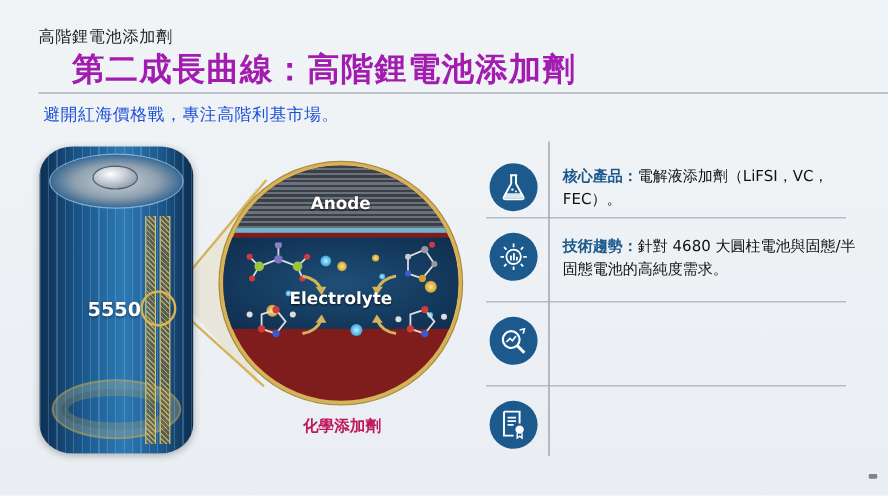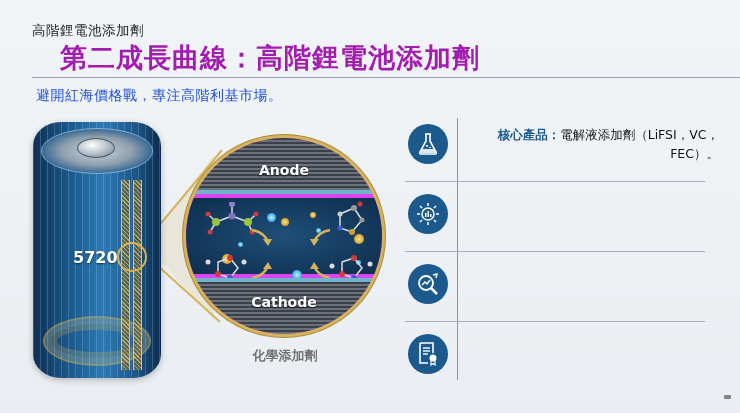--- a/index.html
+++ b/index.html
@@ -70,21 +70,21 @@
     text-shadow: 0 1px 2px rgba(0,0,0,0.6);
   }
 
   
   .connector { position: absolute; left: 0; top: 0; width: 740px; height: 413px; pointer-events: none; }
 
   
   .zoom-circle {
     position: absolute; left: 183px; top: 135px; width: 202px; height: 202px; border-radius: 50%;
     border: 3px solid #d5b35a; overflow: hidden;
-    background: #d946ef;
+    background: #7f1d1d;
     box-shadow: 0 0 0 1px #a88a3a;
   }
   .zoom-circle .anode, .zoom-circle .cathode {
     position: absolute; left: 0; right: 0; height: 56px;
     background: repeating-linear-gradient(180deg, #3b4048 0 2px, #6a727c 2px 4px);
     display: flex; align-items: center; justify-content: center;
   }
   .zoom-circle .anode { top: 0; padding-top: 12px; border-bottom: 4px solid #6fb3cc; }
   .zoom-circle .cathode { bottom: 0; padding-bottom: 12px; border-top: 4px solid #6fb3cc; }
   .zoom-circle .electrolyte {
@@ -98,21 +98,21 @@
   .zoom-circle .electrolyte-label {
     position: absolute; left: 0; right: 0; top: 100px; text-align: center;
   }
   .dot { position: absolute; border-radius: 50%; }
   .dot.gold { background: radial-gradient(circle, #ffe38a 0%, #d0a030 70%, transparent 100%); }
   .dot.blue { background: radial-gradient(circle, #bff0ff 0%, #38a6e0 70%, transparent 100%); }
   .molecule { position: absolute; }
 
   .chem-caption {
     position: absolute; left: 222px; top: 347px; width: 126px; text-align: center;
-    font-size: 13px; font-weight: bold; color: #737373; line-height: 17px;
+    font-size: 13px; font-weight: bold; color: #be185d; line-height: 17px;
   }
 
   
   .panel { position: absolute; left: 405px; top: 112px; width: 310px; }
   .vrule { position: absolute; left: 457px; top: 118px; width: 1px; height: 262px; background: #8d96a0; }
   .row { position: absolute; left: 0; width: 310px; height: 70px; }
   .row .icon {
     position: absolute; left: 3px; top: 12px; width: 40px; height: 40px; border-radius: 50%;
     background: #1c5a8e; display: flex; align-items: center; justify-content: center;
   }
@@ -142,21 +142,21 @@
 </svg>
 
 <div class="battery">
   <div class="stripes"></div>
   <div class="top"></div>
   <div class="terminal"></div>
   <div class="bottom-rings"></div>
   <div class="layer l1"></div>
   <div class="layer l2"></div>
   <div class="lens"></div>
-  <div class="label">5720</div>
+  <div class="label">5550</div>
 </div>
 
 <div class="zoom-circle">
   <div class="anode">
     <span class="layer-label">Anode</span>
   </div>
   <div class="electrolyte">
     <div class="dot gold" style="left:36px;top:56px;width:10px;height:10px;"></div>
     <div class="dot gold" style="left:95px;top:20px;width:8px;height:8px;"></div>
     <div class="dot gold" style="left:168px;top:36px;width:10px;height:10px;"></div>
@@ -212,33 +212,33 @@
       <path d="M6 8 Q18 10 22 20" stroke="#d5b35a" stroke-width="2.5" fill="none"></path>
       <polygon points="22,24 17,17 26,17" fill="#d5b35a"></polygon>
       <path d="M84 8 Q72 10 68 20" stroke="#d5b35a" stroke-width="2.5" fill="none"></path>
       <polygon points="68,24 64,17 73,17" fill="#d5b35a"></polygon>
       <path d="M6 56 Q18 54 22 44" stroke="#d5b35a" stroke-width="2.5" fill="none"></path>
       <polygon points="22,40 17,47 26,47" fill="#d5b35a"></polygon>
       <path d="M84 56 Q72 54 68 44" stroke="#d5b35a" stroke-width="2.5" fill="none"></path>
       <polygon points="68,40 64,47 73,47" fill="#d5b35a"></polygon>
     </svg>
   </div>
-  <div class="cathode">
-    <span class="layer-label">Cathode</span>
+  <div class="electrolyte-label">
+    <span class="layer-label">Electrolyte</span>
   </div>
 </div>
 
 <div class="chem-caption">
   <div>化學添加劑</div>
 </div>
 
 <div class="vrule"></div>
 
 <div class="panel">
-  <div class="row" style="top:0;text-align:right;">
+  <div class="row" style="top:12px;">
     <div class="icon">
       <svg width="22" height="24" viewBox="0 0 22 24">
         <path d="M8 2 H14 M9 2 V9 L3 20 Q2 22 4 22 H18 Q20 22 19 20 L13 9 V2" stroke="#fff" stroke-width="1.6" fill="none"></path>
         <path d="M5 17 H17 L18.5 20 Q19 21 17.5 21 H4.5 Q3 21 3.5 20 Z" fill="rgba(255,255,255,0.85)"></path>
         <circle cx="10" cy="14" r="1" fill="#fff"></circle>
           <circle cx="13" cy="15.5" r="0.8" fill="#fff"></circle>
       </svg>
     </div>
     <div class="text">
       <span class="key">核心產品</span><span class="key">：</span><span>電解液添加劑（LiFSI，VC，FEC）。</span>
@@ -251,20 +251,23 @@
       <svg width="26" height="26" viewBox="0 0 26 26">
         <g stroke="#fff" stroke-width="1.5" fill="none">
           <circle cx="13" cy="13" r="6"></circle>
           <path d="M13 2 V5 M13 21 V24 M2 13 H5 M21 13 H24 M5 5 L7 7 M19 19 L21 21 M5 21 L7 19 M19 7 L21 5"></path>
         </g>
         <rect x="10" y="12" width="1.5" height="4" fill="#fff"></rect>
           <rect x="12.5" y="10" width="1.5" height="6" fill="#fff"></rect>
           <rect x="15" y="13" width="1.5" height="3" fill="#fff"></rect>
       </svg>
     </div>
+    <div class="text">
+      <span class="key">技術趨勢</span><span class="key">：</span><span>針對 4680 大圓柱電池與固態/半固態電池的高純度需求。</span>
+    </div>
   </div>
   <div class="hrule" style="top:139px;"></div>
 
   <div class="row" style="top:140px;">
     <div class="icon">
       <svg width="26" height="26" viewBox="0 0 26 26">
         <circle cx="11" cy="12" r="7" stroke="#fff" stroke-width="1.8" fill="none"></circle>
         <line x1="16" y1="17" x2="22" y2="23" stroke="#fff" stroke-width="2.5"></line>
         <path d="M7 14 L10 11 L12 13 L15 9" stroke="#fff" stroke-width="1.4" fill="none"></path>
         <path d="M18 4 L22 3 L21 7" stroke="#fff" stroke-width="1.4" fill="none"></path>

